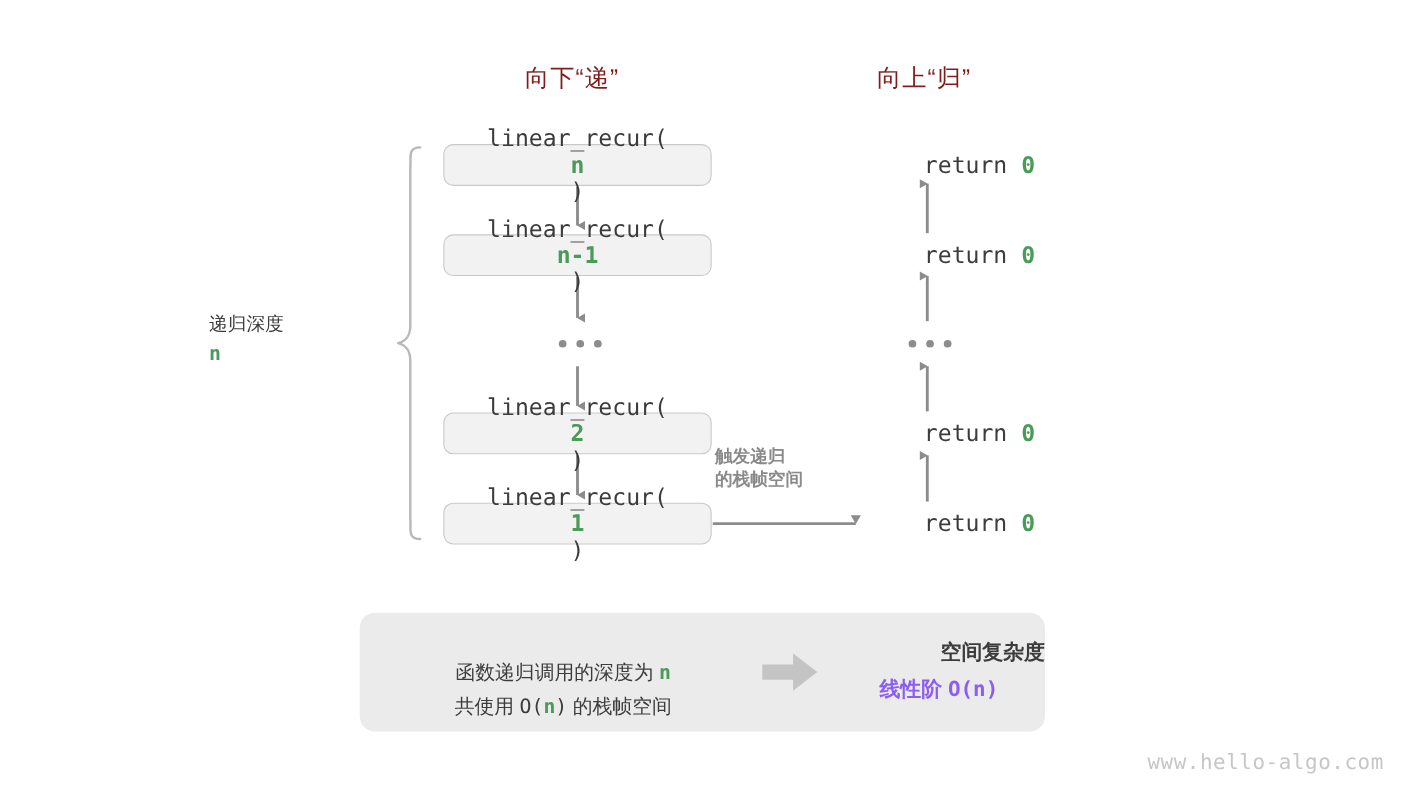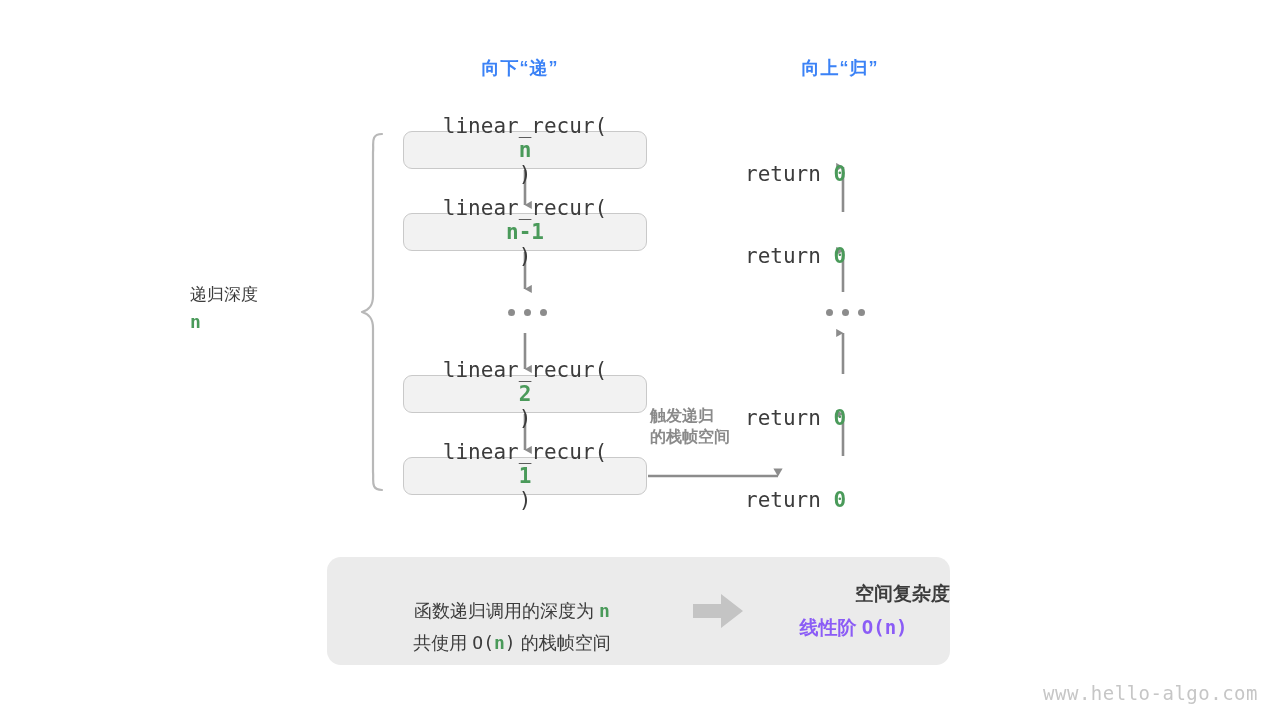--- a/index.html
+++ b/index.html
@@ -15,23 +15,23 @@
   }
   #stage {
     position: relative;
     width: 1280px;
     height: 720px;
   }
 
   
   .col-header {
     position: absolute;
-    font-size: 18px;
-    font-weight: bold;
-    color: #3b82f6;
+    font-size: 22px;
+    font-weight: normal;
+    color: #7f1d1d;
     letter-spacing: 1px;
     white-space: nowrap;
     text-align: center;
   }
   #header-down { left: 405px; top: 56px; width: 230px; }
   #header-up   { left: 725px; top: 56px; width: 230px; }
 
   
   .call-box {
     position: absolute;
@@ -55,26 +55,25 @@
   .call-box .arg {
     color: #4a9a5a;
     font-weight: bold;
   }
 
   
   .return-label {
     position: absolute;
     left: 745px;
     width: 196px;
-    text-align: left;
+    text-align: right;
     font-family: "DejaVu Sans Mono", "Liberation Mono", monospace;
     font-size: 21px;
     color: #3c3c3c;
     white-space: nowrap;
-    margin-top: 24px;
   }
   .return-label .val {
     color: #4a9a5a;
     font-weight: bold;
   }
 
   
   .ellipsis {
     position: absolute;
     display: flex;

